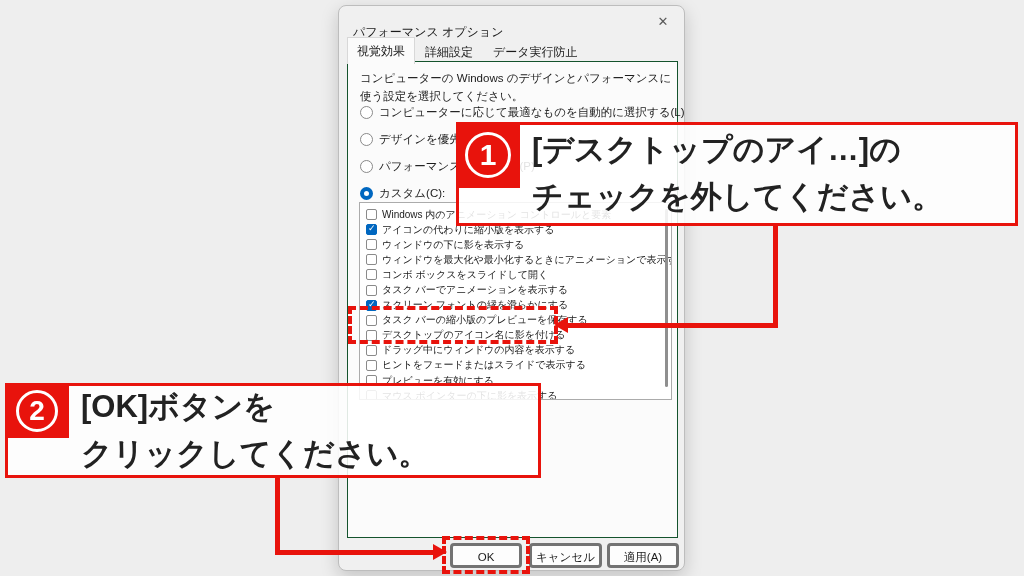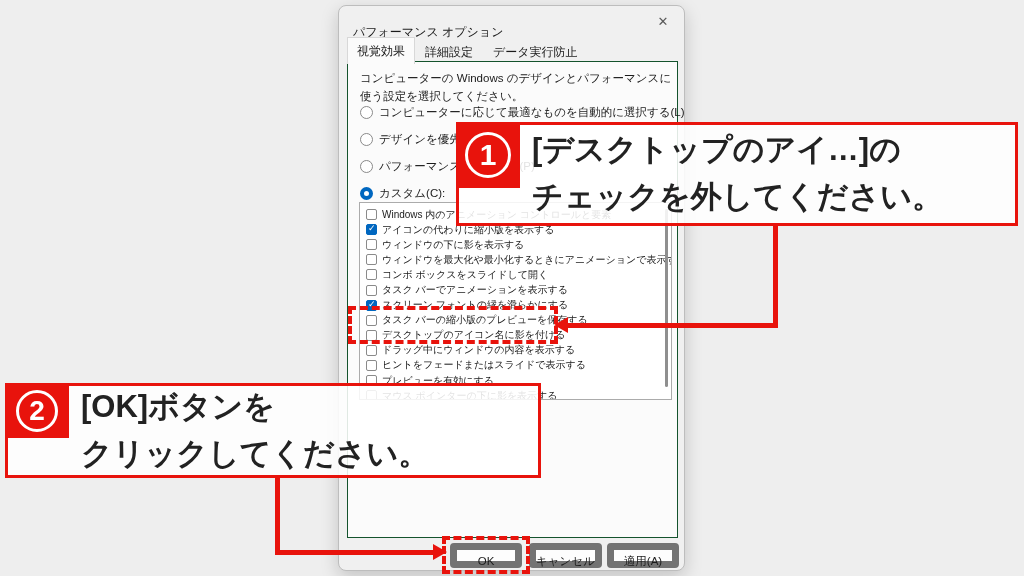--- a/index.html
+++ b/index.html
@@ -33,21 +33,21 @@
     background:#fff; border:1px solid #ababab; padding:4px 0 0 6px; overflow:hidden; }
   .row { height:15.1px; display:flex; align-items:center; }
   .cb { width:11px; height:11px; border:1px solid #8a8a8a; border-radius:2px; background:#fff;
     margin-right:5px; flex:0 0 11px; position:relative; }
   .row.checked .cb { background:var(--accent); border-color:var(--accent); }
   .row.checked .cb::after { content:"✓"; position:absolute; left:1px; top:-2px; color:#fff; font-size:9px; }
   .row-label { font-size:10px; color:#1b1b1b; white-space:nowrap; }
   .sb-track { position:absolute; right:2px; top:4px; width:6px; height:188px; }
   .sb-thumb { position:absolute; right:1px; top:2px; width:3px; height:178px; background:#8f8f8f; border-radius:2px; }
 
-  .btn { position:absolute; top:537px; height:25px; background:#fdfdfd; border:7px solid #737373;
+  .btn { position:absolute; top:537px; height:25px; background:#fdfdfd; border:3px solid #737373;
     border-radius:4px; font-size:11.5px; color:#1b1b1b; text-align:center; line-height:23px; }
   #btn-ok { left:111px; width:72px; }
   #btn-cancel { left:190px; width:73px; }
   #btn-apply { left:268px; width:72px; }
 
   
   .ann-box { position:absolute; background:rgba(255,255,255,.87); border:3px solid var(--red); z-index:10; }
   .badge { position:absolute; left:-3px; top:-3px; background:var(--red); display:flex;
     align-items:center; justify-content:center; }
   .badge-circle { border:3px solid #fff; border-radius:50%; color:#fff; font-weight:bold;

